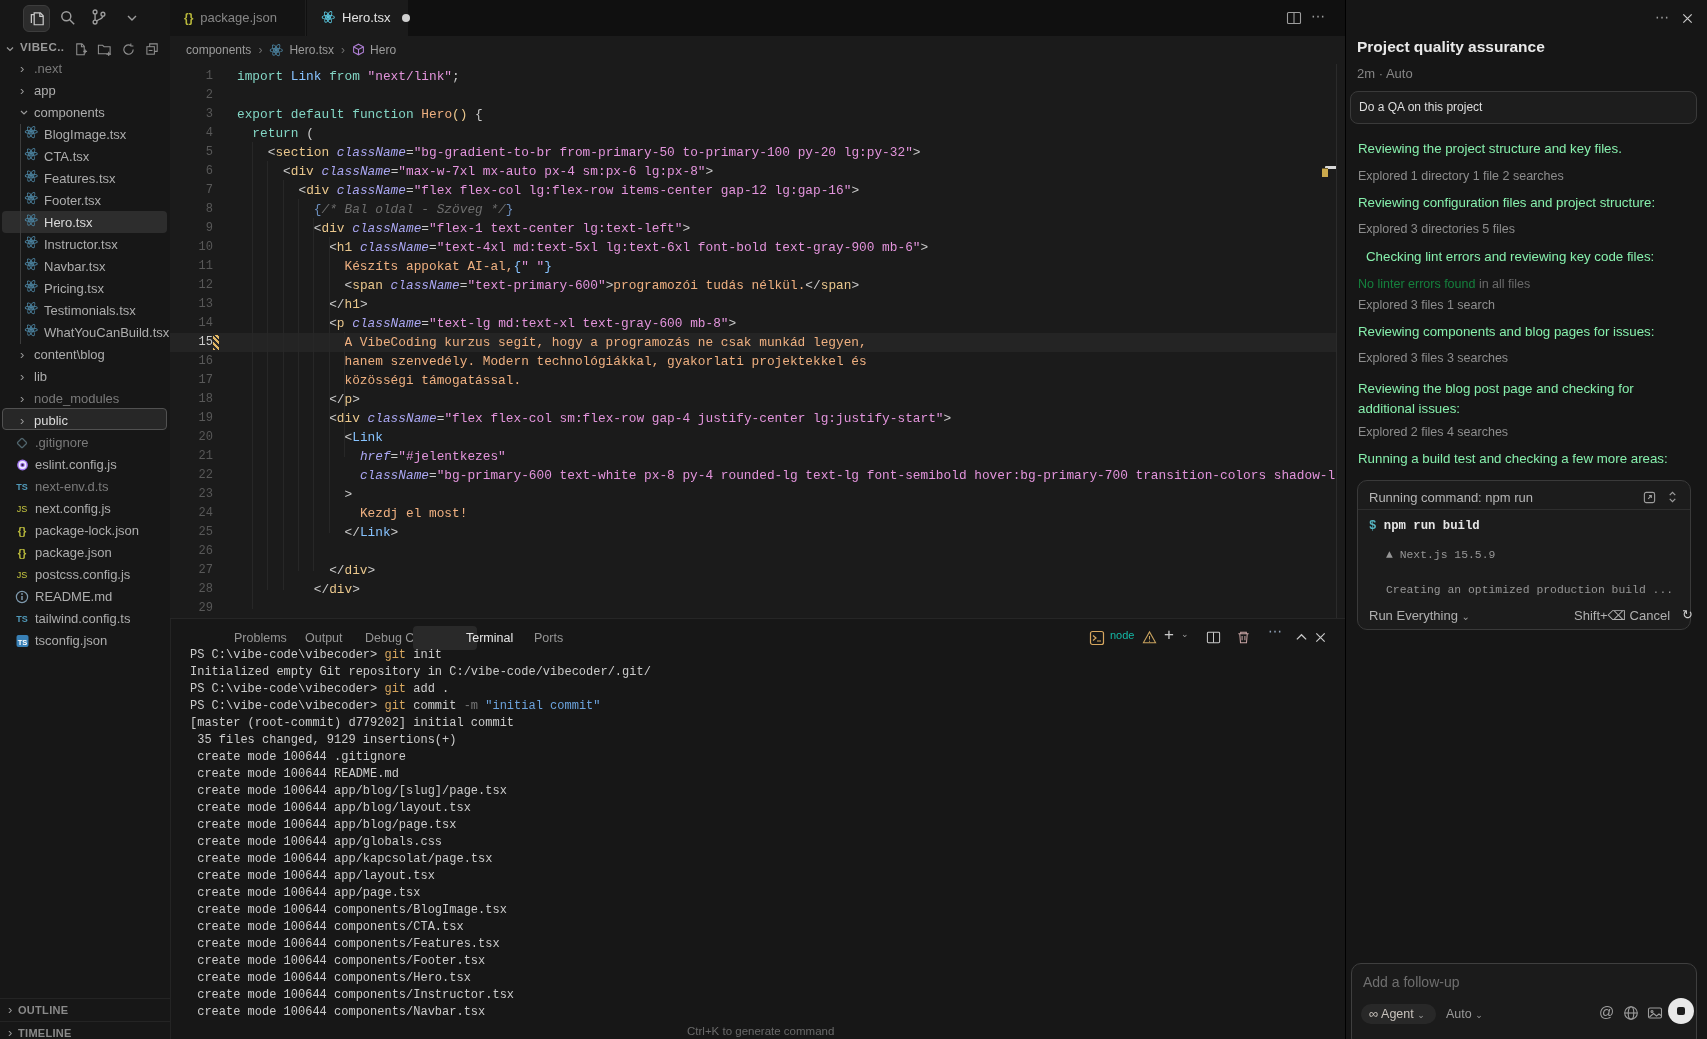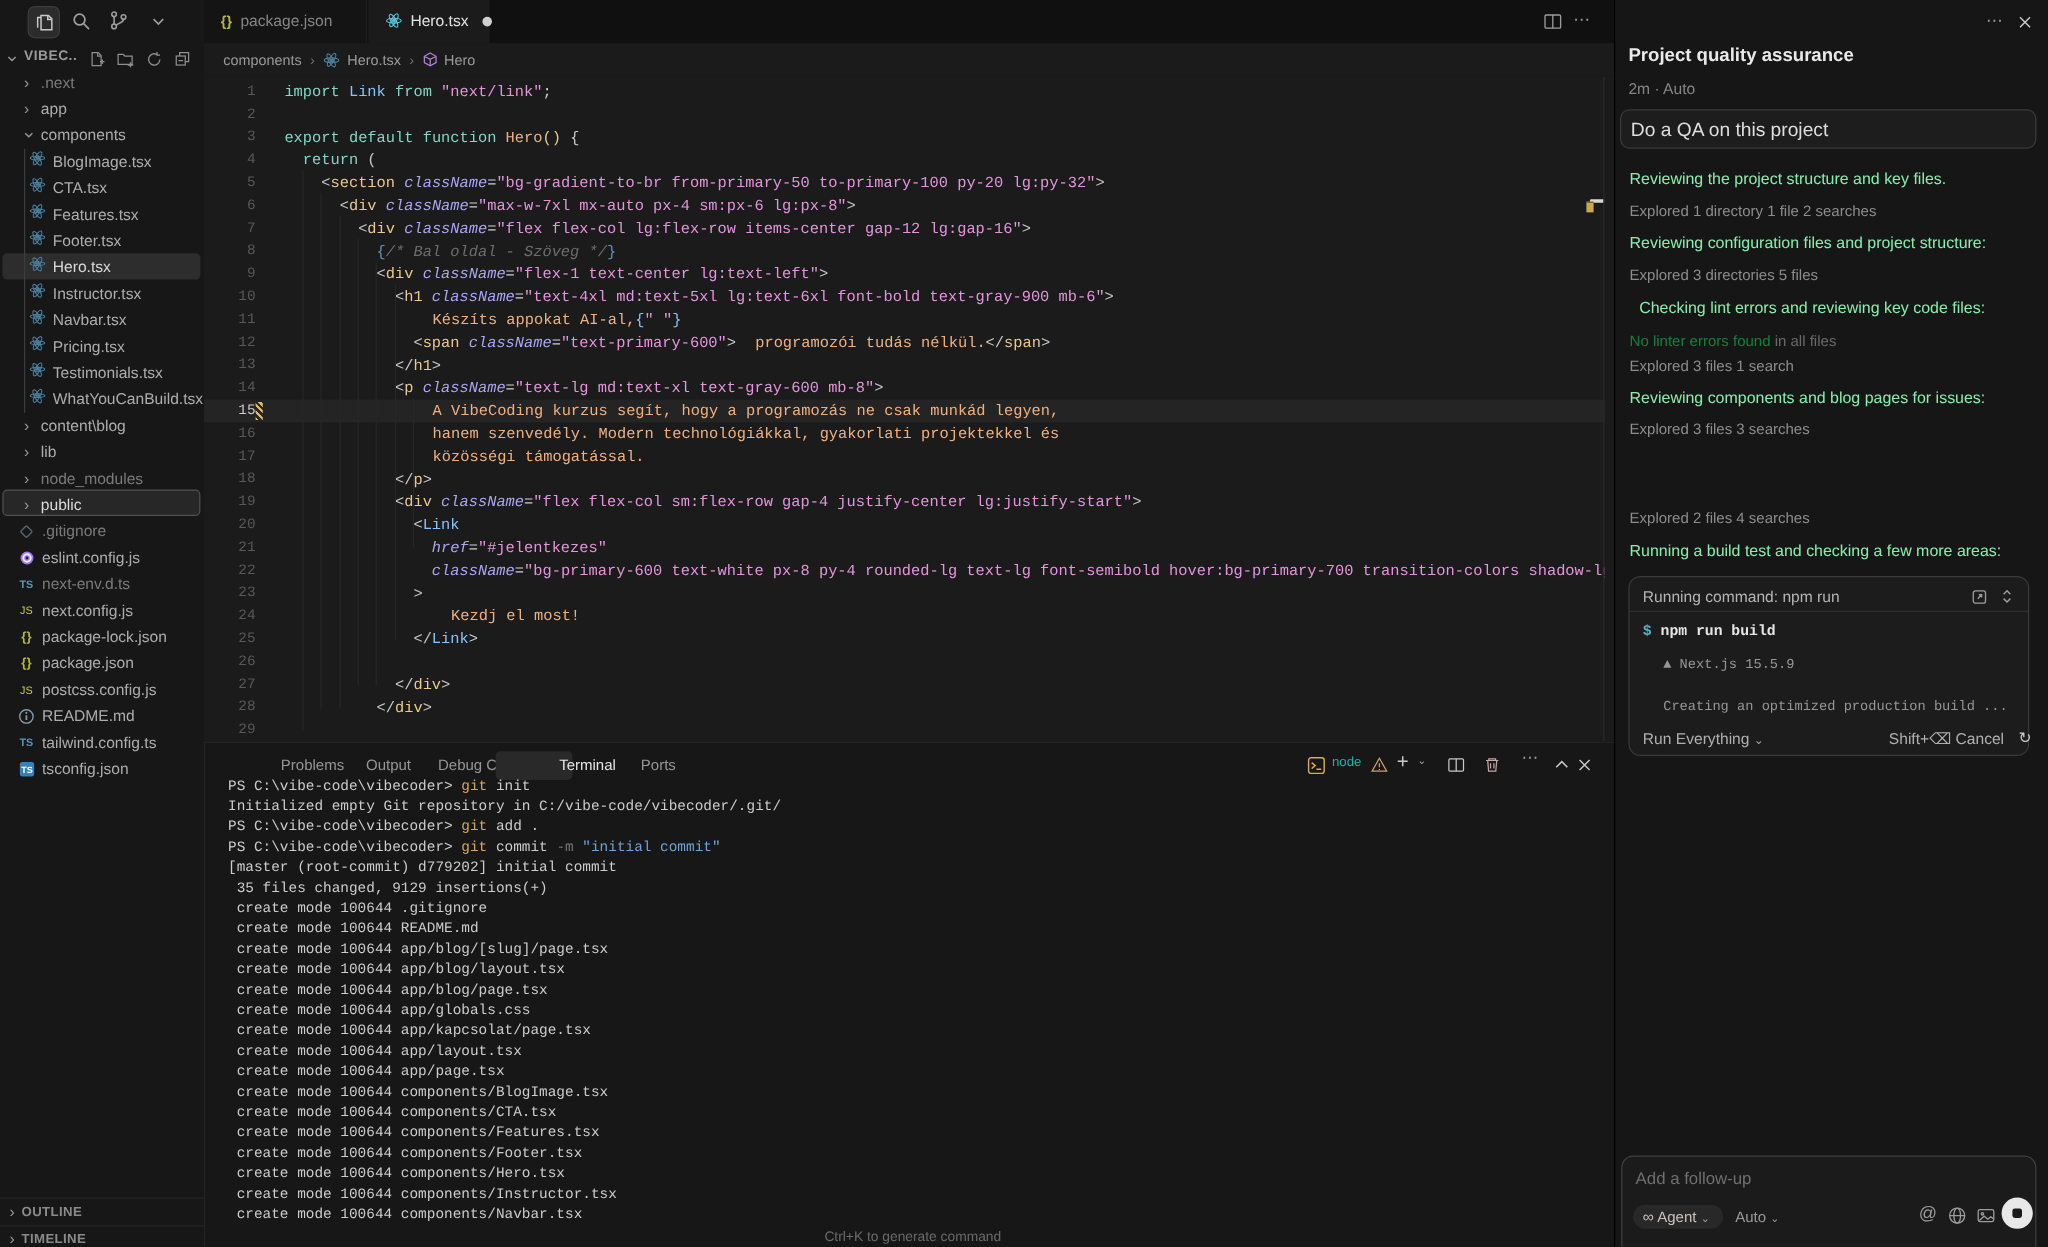--- a/index.html
+++ b/index.html
@@ -37,21 +37,21 @@
 #editor { position:absolute; left:170px; top:64px; width:1175px; height:554px; background:#1b1b1b; overflow:hidden; }
 #gutter { position:absolute; left:0px; top:2.5px; width:43px; text-align:right; font:12px/19px "Liberation Mono", monospace; color:#585858; }
 #gutter div { height:19px; }
 #code { position:absolute; left:67px; top:2.5px; font:12.8px/19px "Liberation Mono", monospace; color:#d6d6dd; white-space:pre; }
 #code div { height:19px; }
 #curline { position:absolute; left:0; top:268.5px; width:1167px; height:19px; background:#242424; }
 .kw { color:#83d6c5; }
 .cmp { color:#87c3ff; }
 .tag { color:#ebc88d; }
 .fn { color:#efb080; }
-.jtx { color:#efb080;margin-left:16px; }
+.jtx { color:#efb080; }
 .attr { color:#aaa6f2; font-style:italic; }
 .str { color:#e394dc; }
 .pun { color:#c9c9c9; }
 .cmt { color:#6d6d6d; font-style:italic; }
 .cmb { color:#6c8fbf; }
 .ig { position:absolute; width:1px; background:#272727; }
 
 #term { position:absolute; left:170px; top:618px; width:1175px; height:421px; background:#171717; border-top:1px solid #262626; }
 .ptab { position:absolute; top:7px; height:24px; line-height:24px; font-size:12.5px; color:#969696;margin-left:44px; }
 #tcontent { position:absolute; left:20px; top:27.5px; font:12px/17.05px "Liberation Mono", monospace; color:#cccccc; white-space:pre; }
@@ -277,31 +277,32 @@
   <div class="abs" style="left:517px;top:406px;color:#6a6a6a;font-size:11.5px">Ctrl+K to generate command</div>
 </div>
 <div id="rpanel">
   <div class="abs" style="left:309px;top:9px;color:#9d9d9d;font-size:14px;letter-spacing:1px">⋯</div>
   <svg class="abs" style="left:335px;top:12px" width="13" height="13" viewBox="0 0 14 14" fill="none" stroke="#c9c9c9" stroke-width="1.3">
       <path d="M2.5 2.5 L11.5 11.5 M11.5 2.5 L2.5 11.5"></path>
     </svg>
   <div class="abs" style="left:11px;top:38px;color:#e9e9e9;font-size:15.5px;font-weight:bold">Project quality assurance</div>
   <div class="abs" style="left:11px;top:66px;color:#868686;font-size:13px">2m · Auto</div>
   <div class="abs" style="left:4px;top:91px;width:347px;height:33px;background:#1d1d1d;border:1px solid #3a3a3a;border-radius:8px"></div>
-  <div class="abs" style="left:13px;top:100px;color:#dedede;font-size:16px">Do a QA on this project</div>
+  <div class="abs" style="left:13px;top:100px;color:#dedede;font-size:12px">Do a QA on this project</div>
 
   <div class="rtxt" style="left:12px;top:141px">Reviewing the project structure and key files.</div>
   <div class="rgray" style="left:12px;top:169px">Explored 1 directory 1 file 2 searches</div>
   <div class="rtxt" style="left:12px;top:195px">Reviewing configuration files and project structure:</div>
   <div class="rgray" style="left:12px;top:222px">Explored 3 directories 5 files</div>
   <div class="rtxt" style="left:20px;top:249px">Checking lint errors and reviewing key code files:</div>
   <div class="rgray" style="left:12px;top:277px"><span style="color:#15803d">No linter errors found</span> <span style="color:#6a6a6a">in all files</span></div>
   <div class="rgray" style="left:12px;top:298px">Explored 3 files 1 search</div>
   <div class="rtxt" style="left:12px;top:324px">Reviewing components and blog pages for issues:</div>
   <div class="rgray" style="left:12px;top:351px">Explored 3 files 3 searches</div>
+  <div class="rtxt" style="left:12px;top:379px;width:330px;line-height:20px">Reviewing the blog post page and checking for additional issues:</div>
   <div class="rgray" style="left:12px;top:425px">Explored 2 files 4 searches</div>
   <div class="rtxt" style="left:12px;top:451px">Running a build test and checking a few more areas:</div>
 
   <div class="abs" style="left:11px;top:480px;width:334px;height:150px;background:#1c1c1c;border:1px solid #3a3a3a;border-radius:10px"></div>
   <div class="abs" style="left:23px;top:490px;color:#b5b5b5;font-size:13px">Running command: npm run</div>
   <svg class="abs" style="left:297px;top:491px" width="13" height="13" viewBox="0 0 14 14" fill="none" stroke="#9d9d9d" stroke-width="1.2">
       <rect x="1.5" y="1.5" width="11" height="11" rx="2"></rect>
       <path d="M5.5 8.5 L9 5 M6.5 5 H9 V7.5"></path>
     </svg>
   <svg class="abs" style="left:320px;top:490px" width="13" height="14" viewBox="0 0 14 15" fill="none" stroke="#9d9d9d" stroke-width="1.3">

